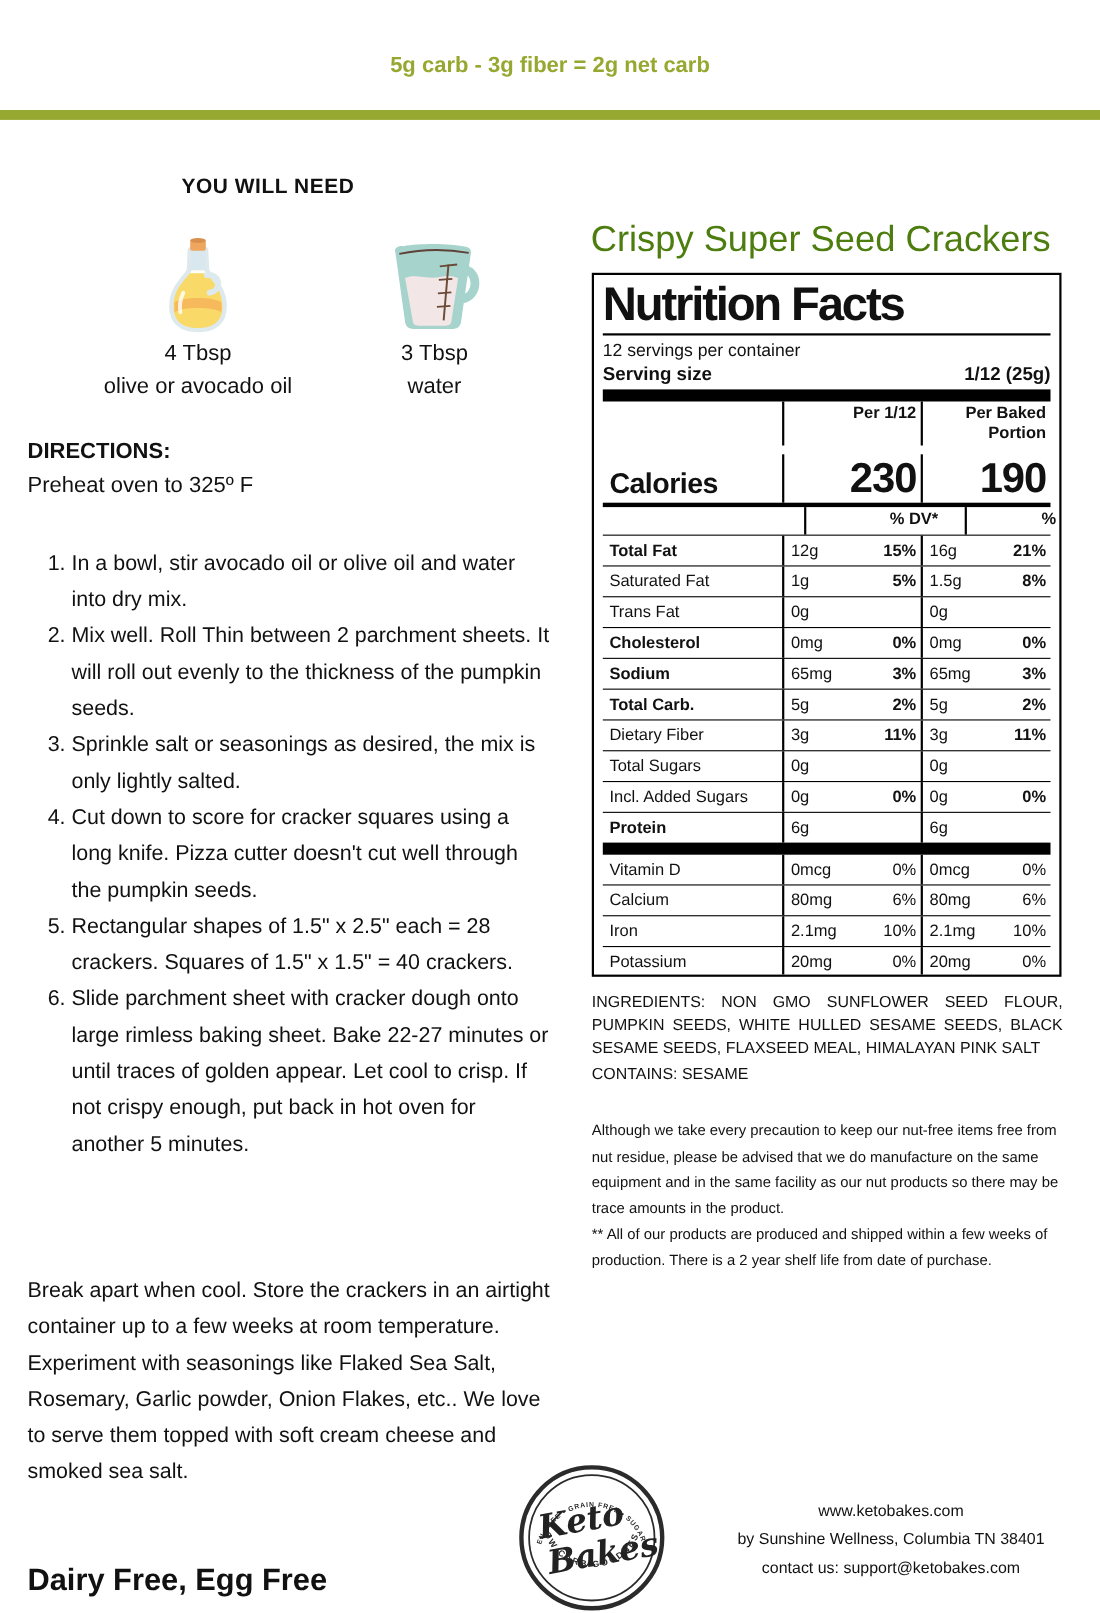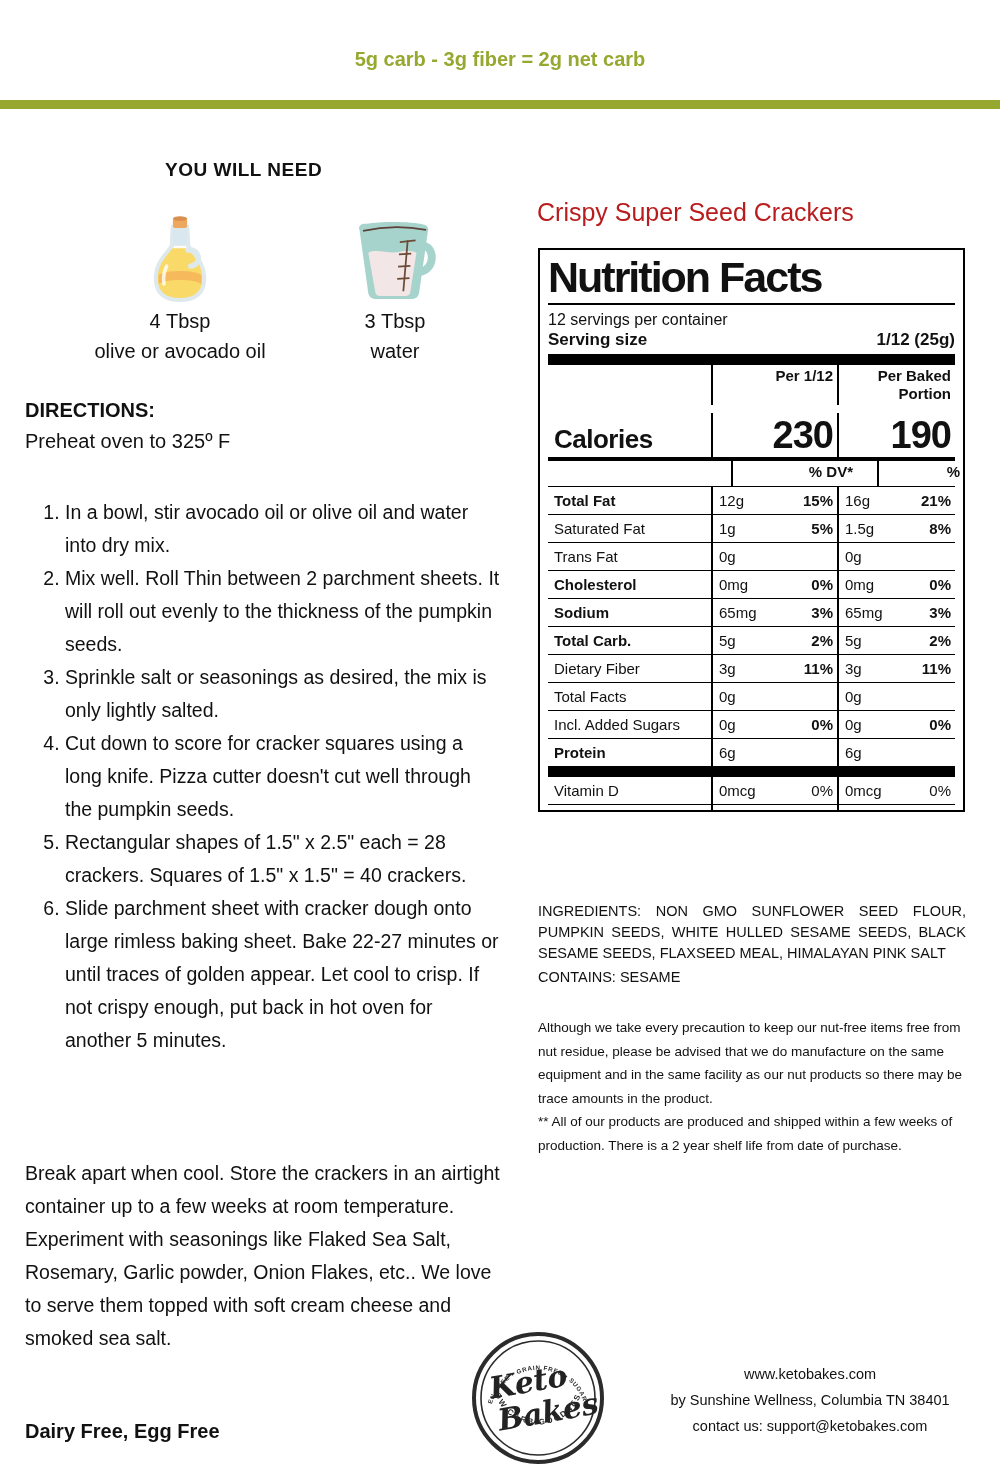--- a/index.html
+++ b/index.html
@@ -27,27 +27,27 @@
 
   .directions-head { position:absolute; left:25px; top:399px; width:480px; }
   .directions-label { font-size:20px; font-weight:bold; }
   .preheat { font-size:20px; margin-top:8px; }
 
   .steps { position:absolute; left:25px; top:496px; width:478px; }
   .steps ol { list-style:decimal; padding-left:40px; font-size:19.5px; line-height:33px; }
   .steps li { padding-left:0px; }
 
   .closing { position:absolute; left:25px; top:1157px; width:478px; font-size:19.5px; line-height:33px; }
-  .dietary { position:absolute; left:25px; top:1420px; font-size:20px; font-weight:bold;text-align:center; }
+  .dietary { position:absolute; left:25px; top:1420px; font-size:28px; font-weight:bold;text-align:center; }
 
   
-  .product-title { position:absolute; left:537px; top:198px; font-size:25px; font-weight:400; color:#b91c1c; }
+  .product-title { position:absolute; left:537px; top:198px; font-size:33px; font-weight:400; color:#4d7c0f; }
 
   .nf-box {
-    position:absolute; left:538px; top:248px; width:427px; height:564px;
+    position:absolute; left:538px; top:248px; width:427px; height:640px;
     border:2px solid #000; padding:3px 8px 0 8px; background:#fff; overflow:hidden;
   }
   .nf-title { font-size:43px; font-weight:900; letter-spacing:-2px; line-height:48px;
               border-bottom:2px solid #000; padding-bottom:2px; transform-origin:left; }
   .nf-servings { font-size:16px; margin-top:5px; line-height:19px; }
   .nf-servingrow { display:flex; justify-content:space-between; font-size:17px; font-weight:bold; line-height:22px; }
   .nf-bar { background:#000; margin-top:3px; }
   .bar-lg { height:11px; }
   .bar-md { height:11px; }
 
@@ -260,21 +260,21 @@
     <div class="c2 cell valcell">
         <span>3g</span>
         <span class="pct">11%</span>
       </div>
     <div class="c3 cell valcell">
         <span>3g</span>
         <span class="pct">11%</span>
       </div>
   </div>
   <div class="nrow hairline">
-    <div class="cell nut-name i1">Total Facts</div>
+    <div class="cell nut-name i1">Total Sugars</div>
     <div class="c2 cell valcell">
         <span>0g</span>
         <span class="pct"></span>
       </div>
     <div class="c3 cell valcell">
         <span>0g</span>
         <span class="pct"></span>
       </div>
   </div>
   <div class="nrow hairline">

